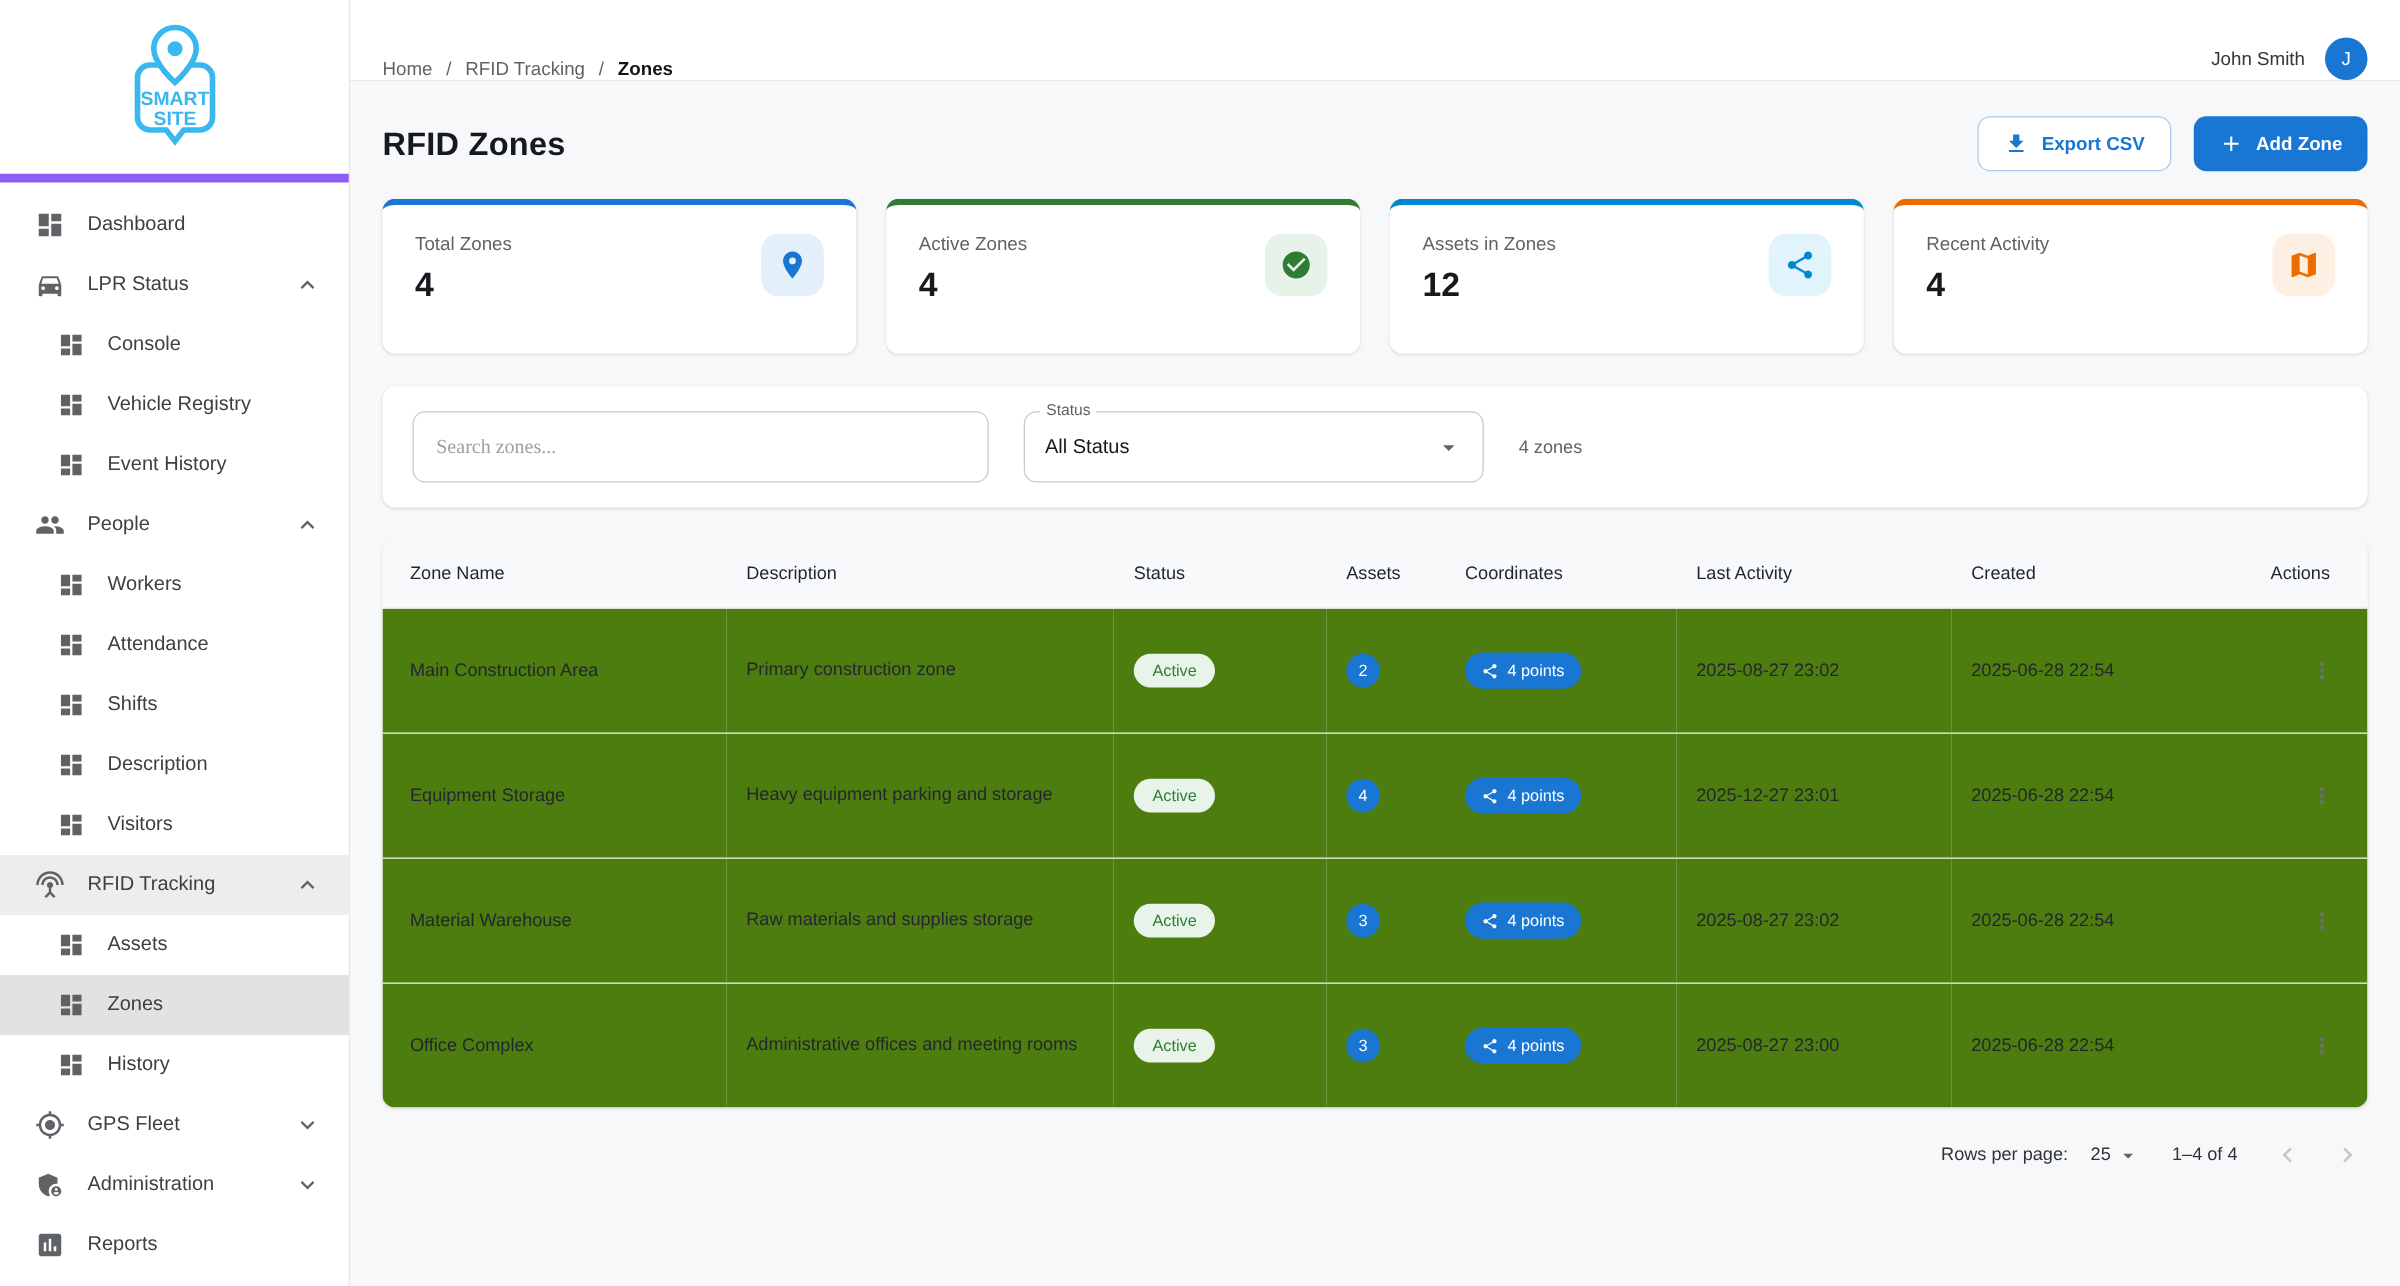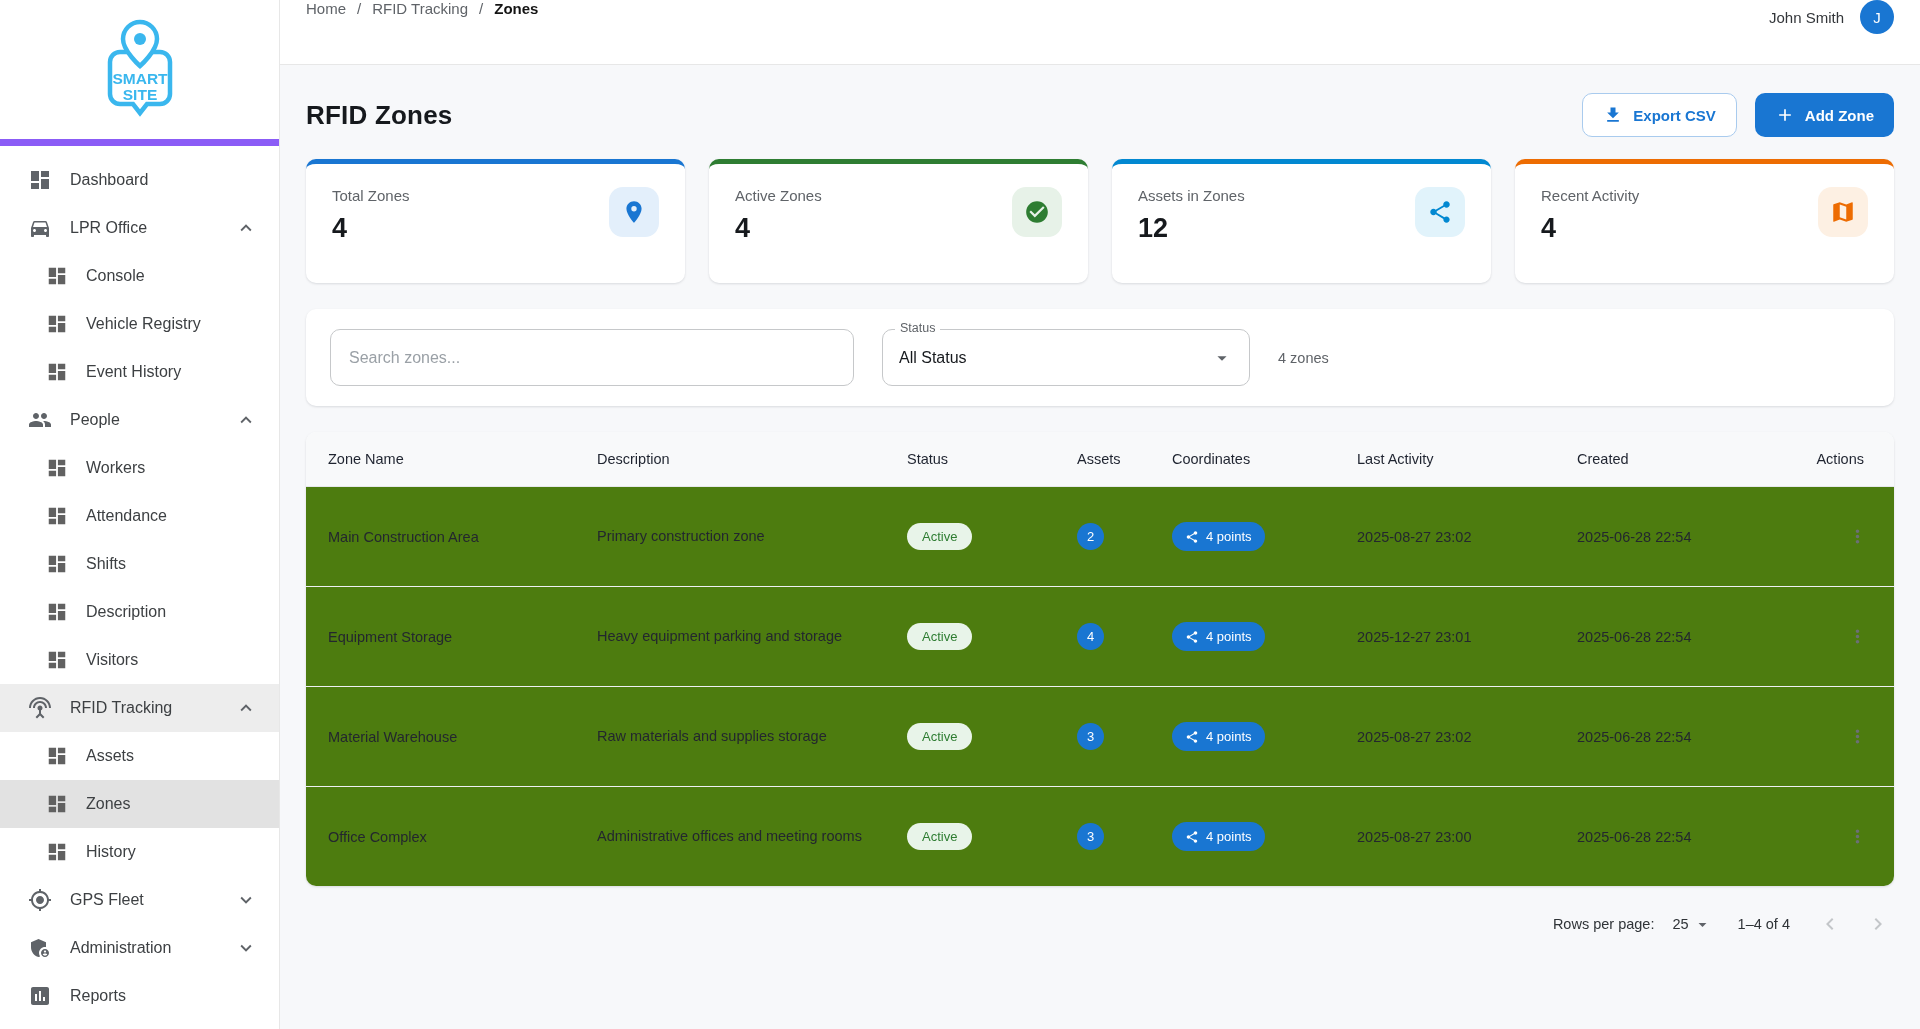--- a/index.html
+++ b/index.html
@@ -15,21 +15,21 @@
   .nav-item.sub{padding-left:46px}
   .nav-icon svg{width:24px;height:24px;fill:#5f6368}
   .nav-item.sub .nav-icon svg{width:22px;height:22px;fill:#616161}
   .nav-label{flex:1;white-space:nowrap}
   .nav-chevron svg{width:22px;height:22px;fill:#5f6368}
   .nav-item.highlight{background:#ededed}
   .nav-item.selected{background:#e2e2e2}
 
   
   .main{flex:1;display:flex;flex-direction:column;min-width:0}
-  .topbar{height:65px;min-height:65px;background:#fff;border-bottom:1px solid #e7e7e7;display:flex;align-items:flex-start;padding:0 26px}
+  .topbar{height:65px;min-height:65px;background:#fff;border-bottom:1px solid #e7e7e7;display:flex;align-items:flex-end;padding:0 26px}
   .breadcrumb{display:flex;align-items:center;gap:11px;font-size:15px;color:#5f6368}
   .crumb{cursor:pointer}
   .crumb-current{color:#141414;font-weight:700}
   .topbar-right{margin-left:auto;display:flex;align-items:center;gap:16px}
   .user-name{font-size:15px;color:#33363a}
   .avatar{width:34px;height:34px;border-radius:50%;background:#1976d2;color:#fff;display:flex;align-items:center;justify-content:center;font-size:15px;cursor:pointer}
 
   .content{padding:20px 26px 0;flex:1;overflow:hidden}
   .page-head{display:flex;align-items:center;margin-top:8px}
   .page-title{font-size:26px;font-weight:700;color:#16191d;letter-spacing:.2px}
@@ -43,21 +43,21 @@
   
   .stats-row{display:flex;gap:24px;margin-top:22px}
   .stat-card{flex:1;background:#fff;border-radius:10px;border-top:5px solid #1976d2;box-shadow:0 1px 2px rgba(16,24,40,.05),0 1px 3px rgba(16,24,40,.08);padding:23px 26px;height:124px;display:flex;justify-content:space-between}
   .stat-label{font-size:15px;color:#5f6368}
   .stat-value{font-size:27px;font-weight:700;color:#16191d;margin-top:9px}
   .stat-icon{width:50px;height:50px;border-radius:14px;display:flex;align-items:center;justify-content:center}
   .stat-icon svg{width:26px;height:26px}
 
   
   .filter-card{margin-top:26px;background:#fff;border-radius:10px;box-shadow:0 1px 2px rgba(16,24,40,.05),0 1px 3px rgba(16,24,40,.08);padding:20px 24px;display:flex;align-items:center;gap:28px}
-  .search-input{width:524px;height:57px;border:1px solid #c6c8ca;border-radius:10px;padding:0 18px;font-size:16px;color:#1f2937;outline:none;background:#fff;font-family:Liberation Sans, sans-serif}
+  .search-input{width:461px;height:57px;border:1px solid #c6c8ca;border-radius:10px;padding:0 18px;font-size:16px;color:#1f2937;outline:none;background:#fff;font-family:Liberation Serif, serif}
   .search-input::placeholder{color:#9aa0a6}
   .select-box{width:368px;height:57px;border:1px solid #c6c8ca;border-radius:10px;position:relative;display:flex;align-items:center;padding:0 16px;cursor:pointer;background:#fff}
   .select-label{position:absolute;top:-9px;left:12px;background:#fff;padding:0 5px;font-size:12.5px;color:#5f6368}
   .select-value{font-size:16px;color:#16191d}
   .select-caret{margin-left:auto}
   .select-caret svg{width:22px;height:22px;fill:#5f6368}
   .zones-count{font-size:14.5px;color:#5f6368}
 
   
   .table-card{margin-top:26px;background:#fff;border-radius:10px;box-shadow:0 1px 2px rgba(16,24,40,.05),0 1px 3px rgba(16,24,40,.08);overflow:hidden}
@@ -107,21 +107,21 @@
           </svg>
         </span>
         <span class="nav-label">Dashboard</span>
       </div>
       <div class="nav-item top">
         <span class="nav-icon">
           <svg viewBox="0 0 24 24">
             <path d="M18.92 6.01C18.72 5.42 18.16 5 17.5 5h-11c-.66 0-1.21.42-1.42 1.01L3 12v8c0 .55.45 1 1 1h1c.55 0 1-.45 1-1v-1h12v1c0 .55.45 1 1 1h1c.55 0 1-.45 1-1v-8l-2.08-5.99zM6.5 16c-.83 0-1.5-.67-1.5-1.5S5.67 13 6.5 13s1.5.67 1.5 1.5S7.33 16 6.5 16zm11 0c-.83 0-1.5-.67-1.5-1.5s.67-1.5 1.5-1.5 1.5.67 1.5 1.5-.67 1.5-1.5 1.5zM5 11l1.5-4.5h11L19 11H5z"></path>
           </svg>
         </span>
-        <span class="nav-label">LPR Office</span>
+        <span class="nav-label">LPR Status</span>
         <span class="nav-chevron">
           <svg viewBox="0 0 24 24">
             <path d="M7.41 15.41 12 10.83l4.59 4.58L18 14l-6-6-6 6z"></path>
           </svg>
         </span>
       </div>
       <div class="nav-item sub">
         <span class="nav-icon">
           <svg viewBox="0 0 24 24">
             <path d="M3 13h8V3H3v10zm0 8h8v-6H3v6zm10 0h8V11h-8v10zm0-18v6h8V3h-8z"></path>

